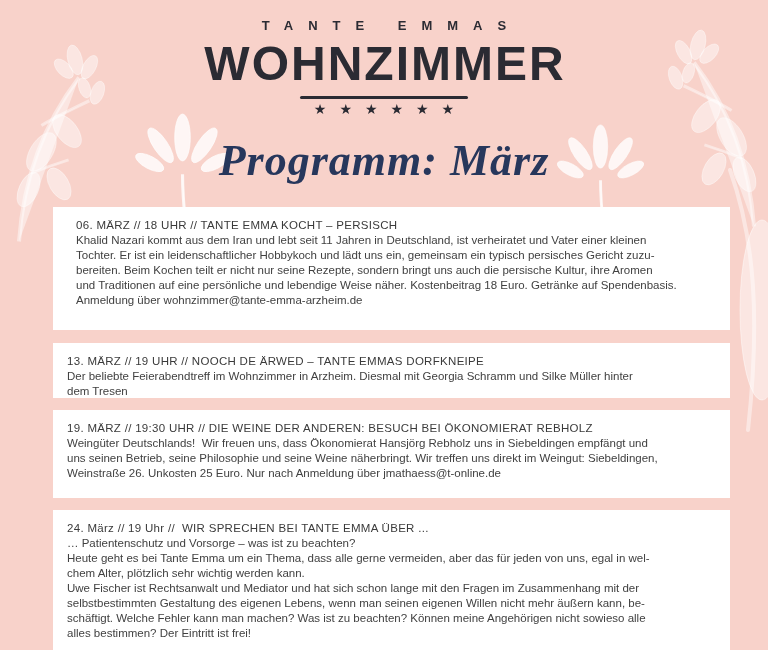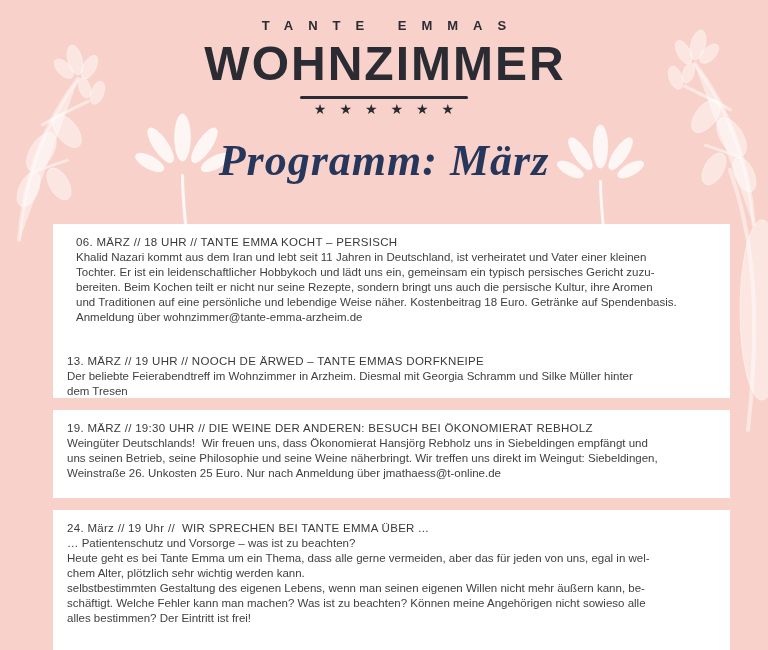--- a/index.html
+++ b/index.html
@@ -64,21 +64,21 @@
   }
   .event-heading {
     font-size: 11.5px; line-height: 15px;
     letter-spacing: 0.3px; color: #3a3a3a;
     white-space: pre;
   }
   .event-line {
     font-size: 11.5px; line-height: 15px;
     white-space: pre;
   }
-  .box-1 { top: 224px; height: 123px; padding-left: 23px; }
+  .box-1 { top: 207px; height: 123px; padding-left: 23px; }
   .box-2 { top: 343px; height: 55px; }
   .box-3 { top: 410px; height: 88px; }
   .box-4 { top: 510px; height: 140px; }
 </style>
 </head>
 <body>
 
 <div class="page">
 
   
@@ -162,19 +162,20 @@
         <div class="event-line">Weinstraße 26. Unkosten 25 Euro. Nur nach Anmeldung über jmathaess@t-online.de</div>
       </div>
   </div>
 
   <div class="event-box box-4">
     <div class="event-heading">24. März // 19 Uhr //  WIR SPRECHEN BEI TANTE EMMA ÜBER ...</div>
     <div>
         <div class="event-line">… Patientenschutz und Vorsorge – was ist zu beachten?</div>
         <div class="event-line">Heute geht es bei Tante Emma um ein Thema, dass alle gerne vermeiden, aber das für jeden von uns, egal in wel-</div>
         <div class="event-line">chem Alter, plötzlich sehr wichtig werden kann.</div>
+        <div class="event-line">Uwe Fischer ist Rechtsanwalt und Mediator und hat sich schon lange mit den Fragen im Zusammenhang mit der</div>
         <div class="event-line">selbstbestimmten Gestaltung des eigenen Lebens, wenn man seinen eigenen Willen nicht mehr äußern kann, be-</div>
         <div class="event-line">schäftigt. Welche Fehler kann man machen? Was ist zu beachten? Können meine Angehörigen nicht sowieso alle</div>
         <div class="event-line">alles bestimmen? Der Eintritt ist frei!</div>
       </div>
   </div>
 
 </div>
 
 </body></html>

